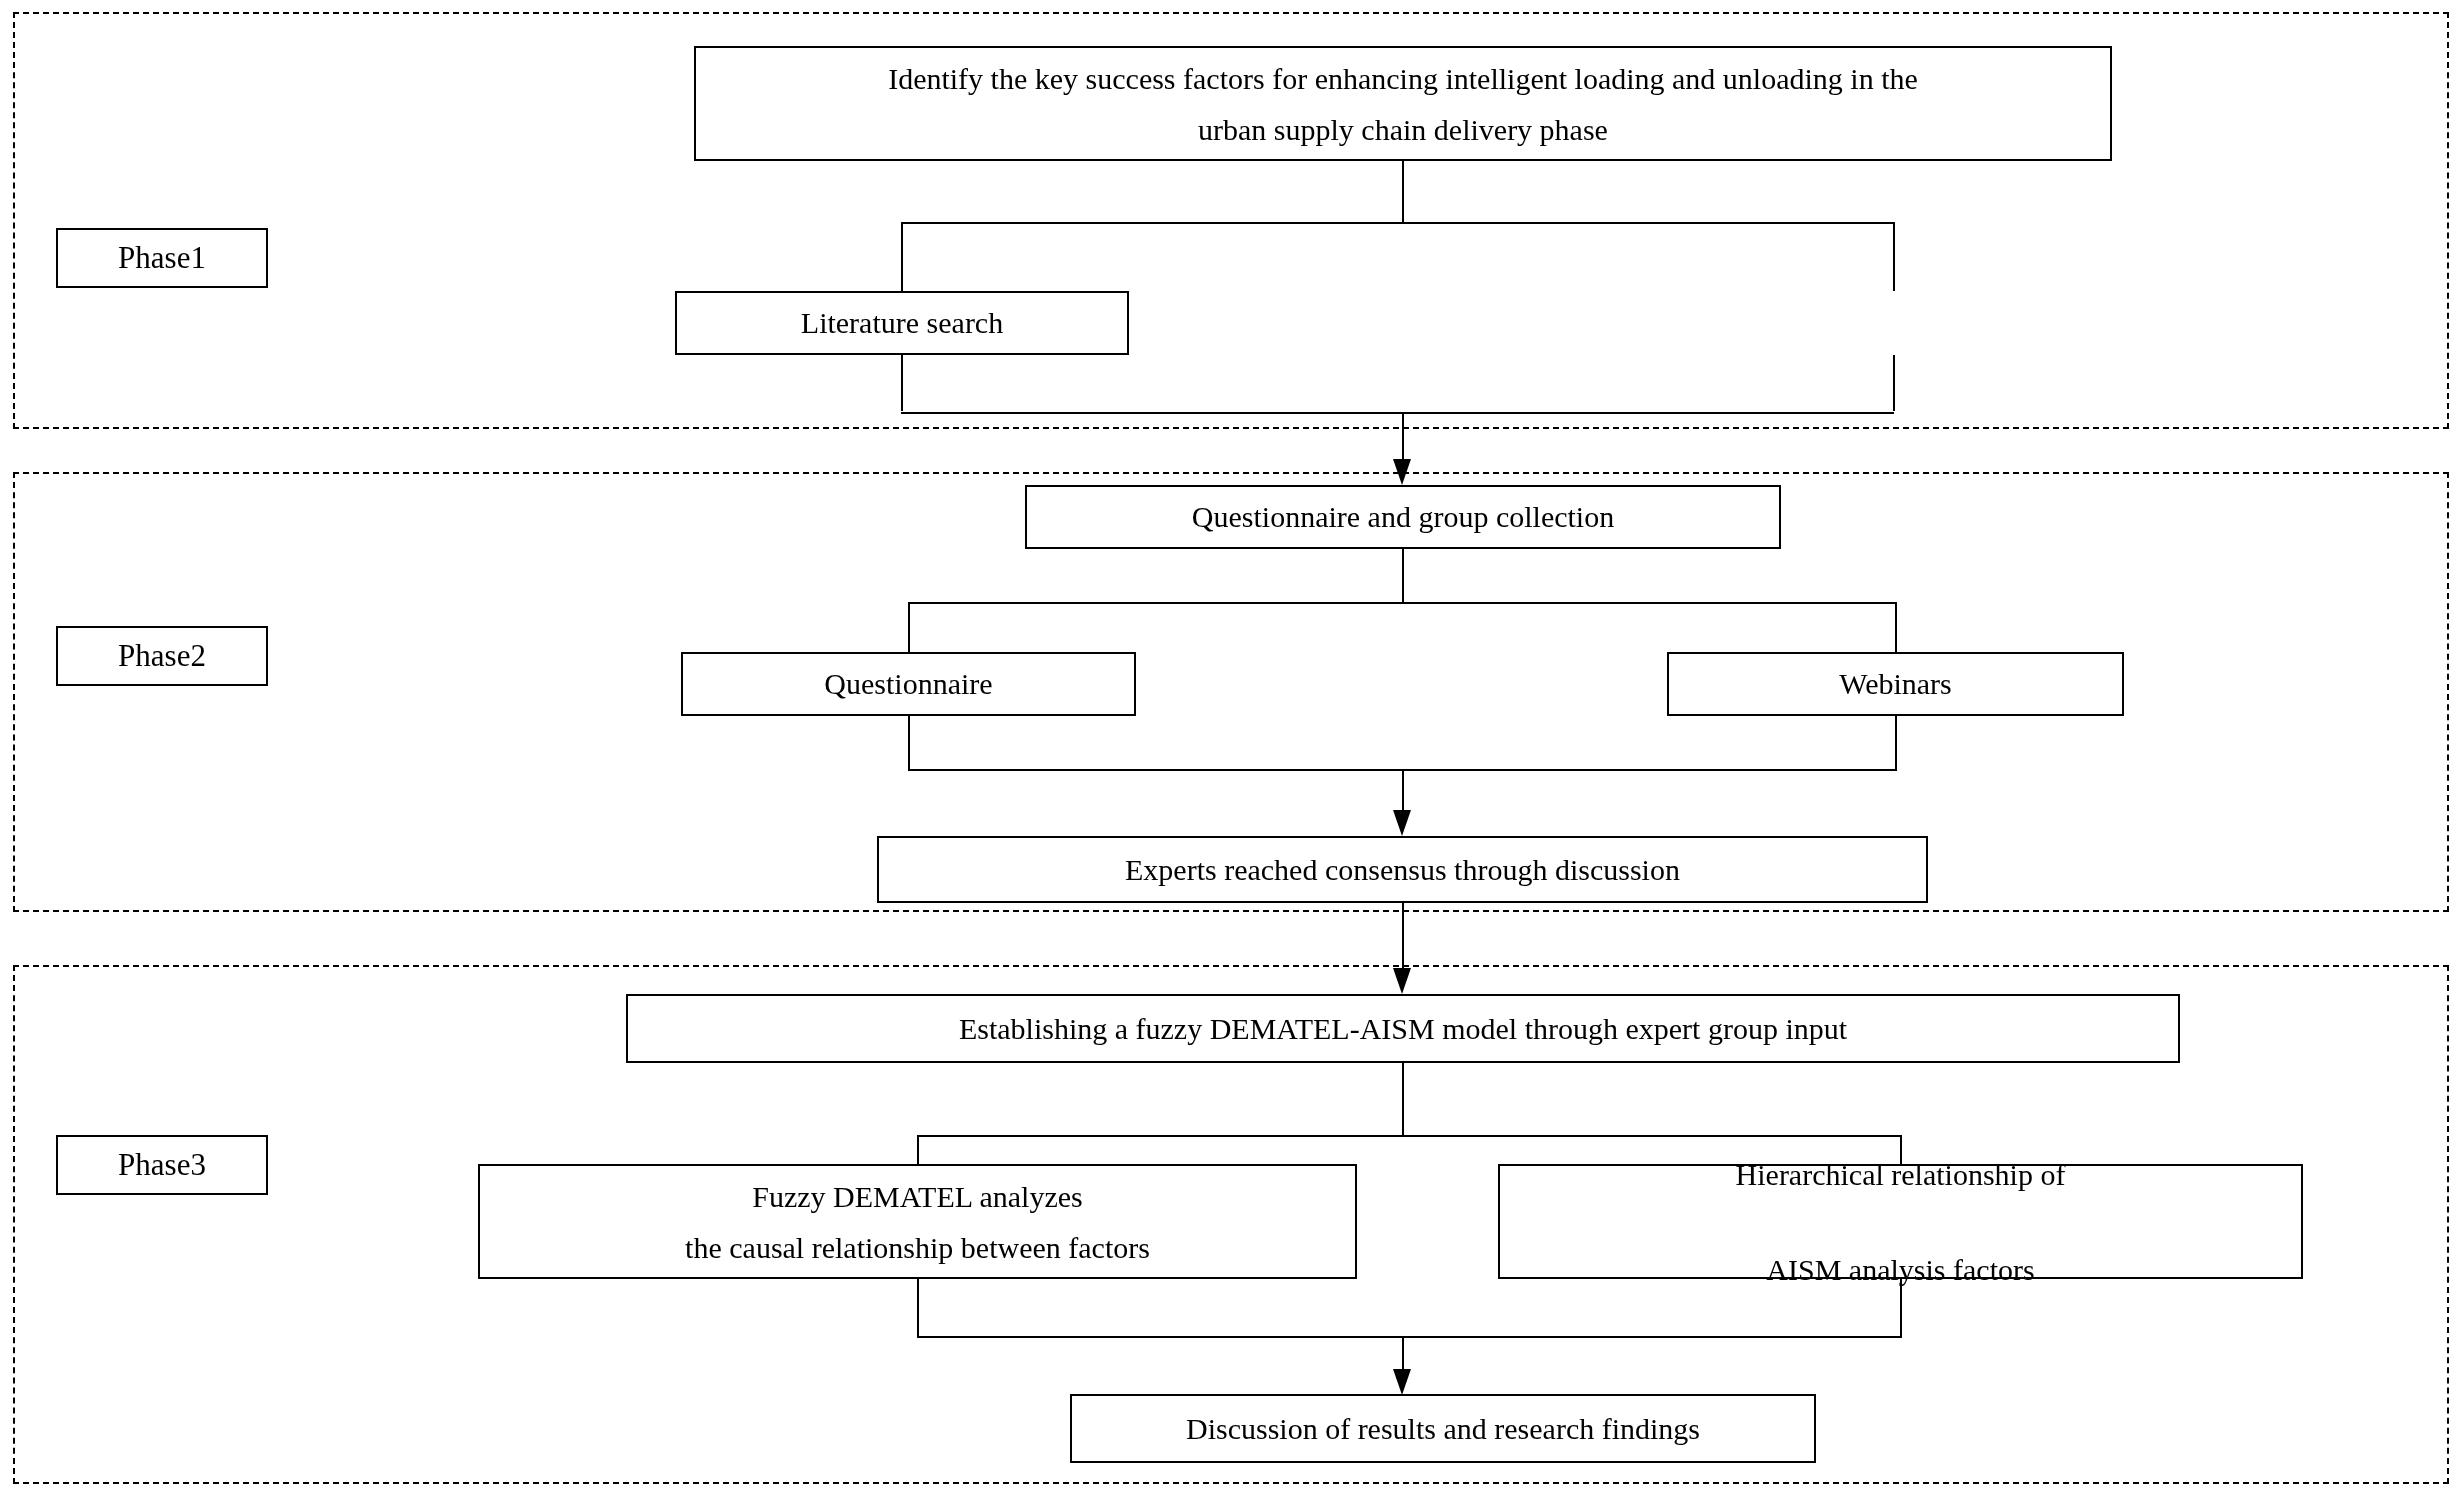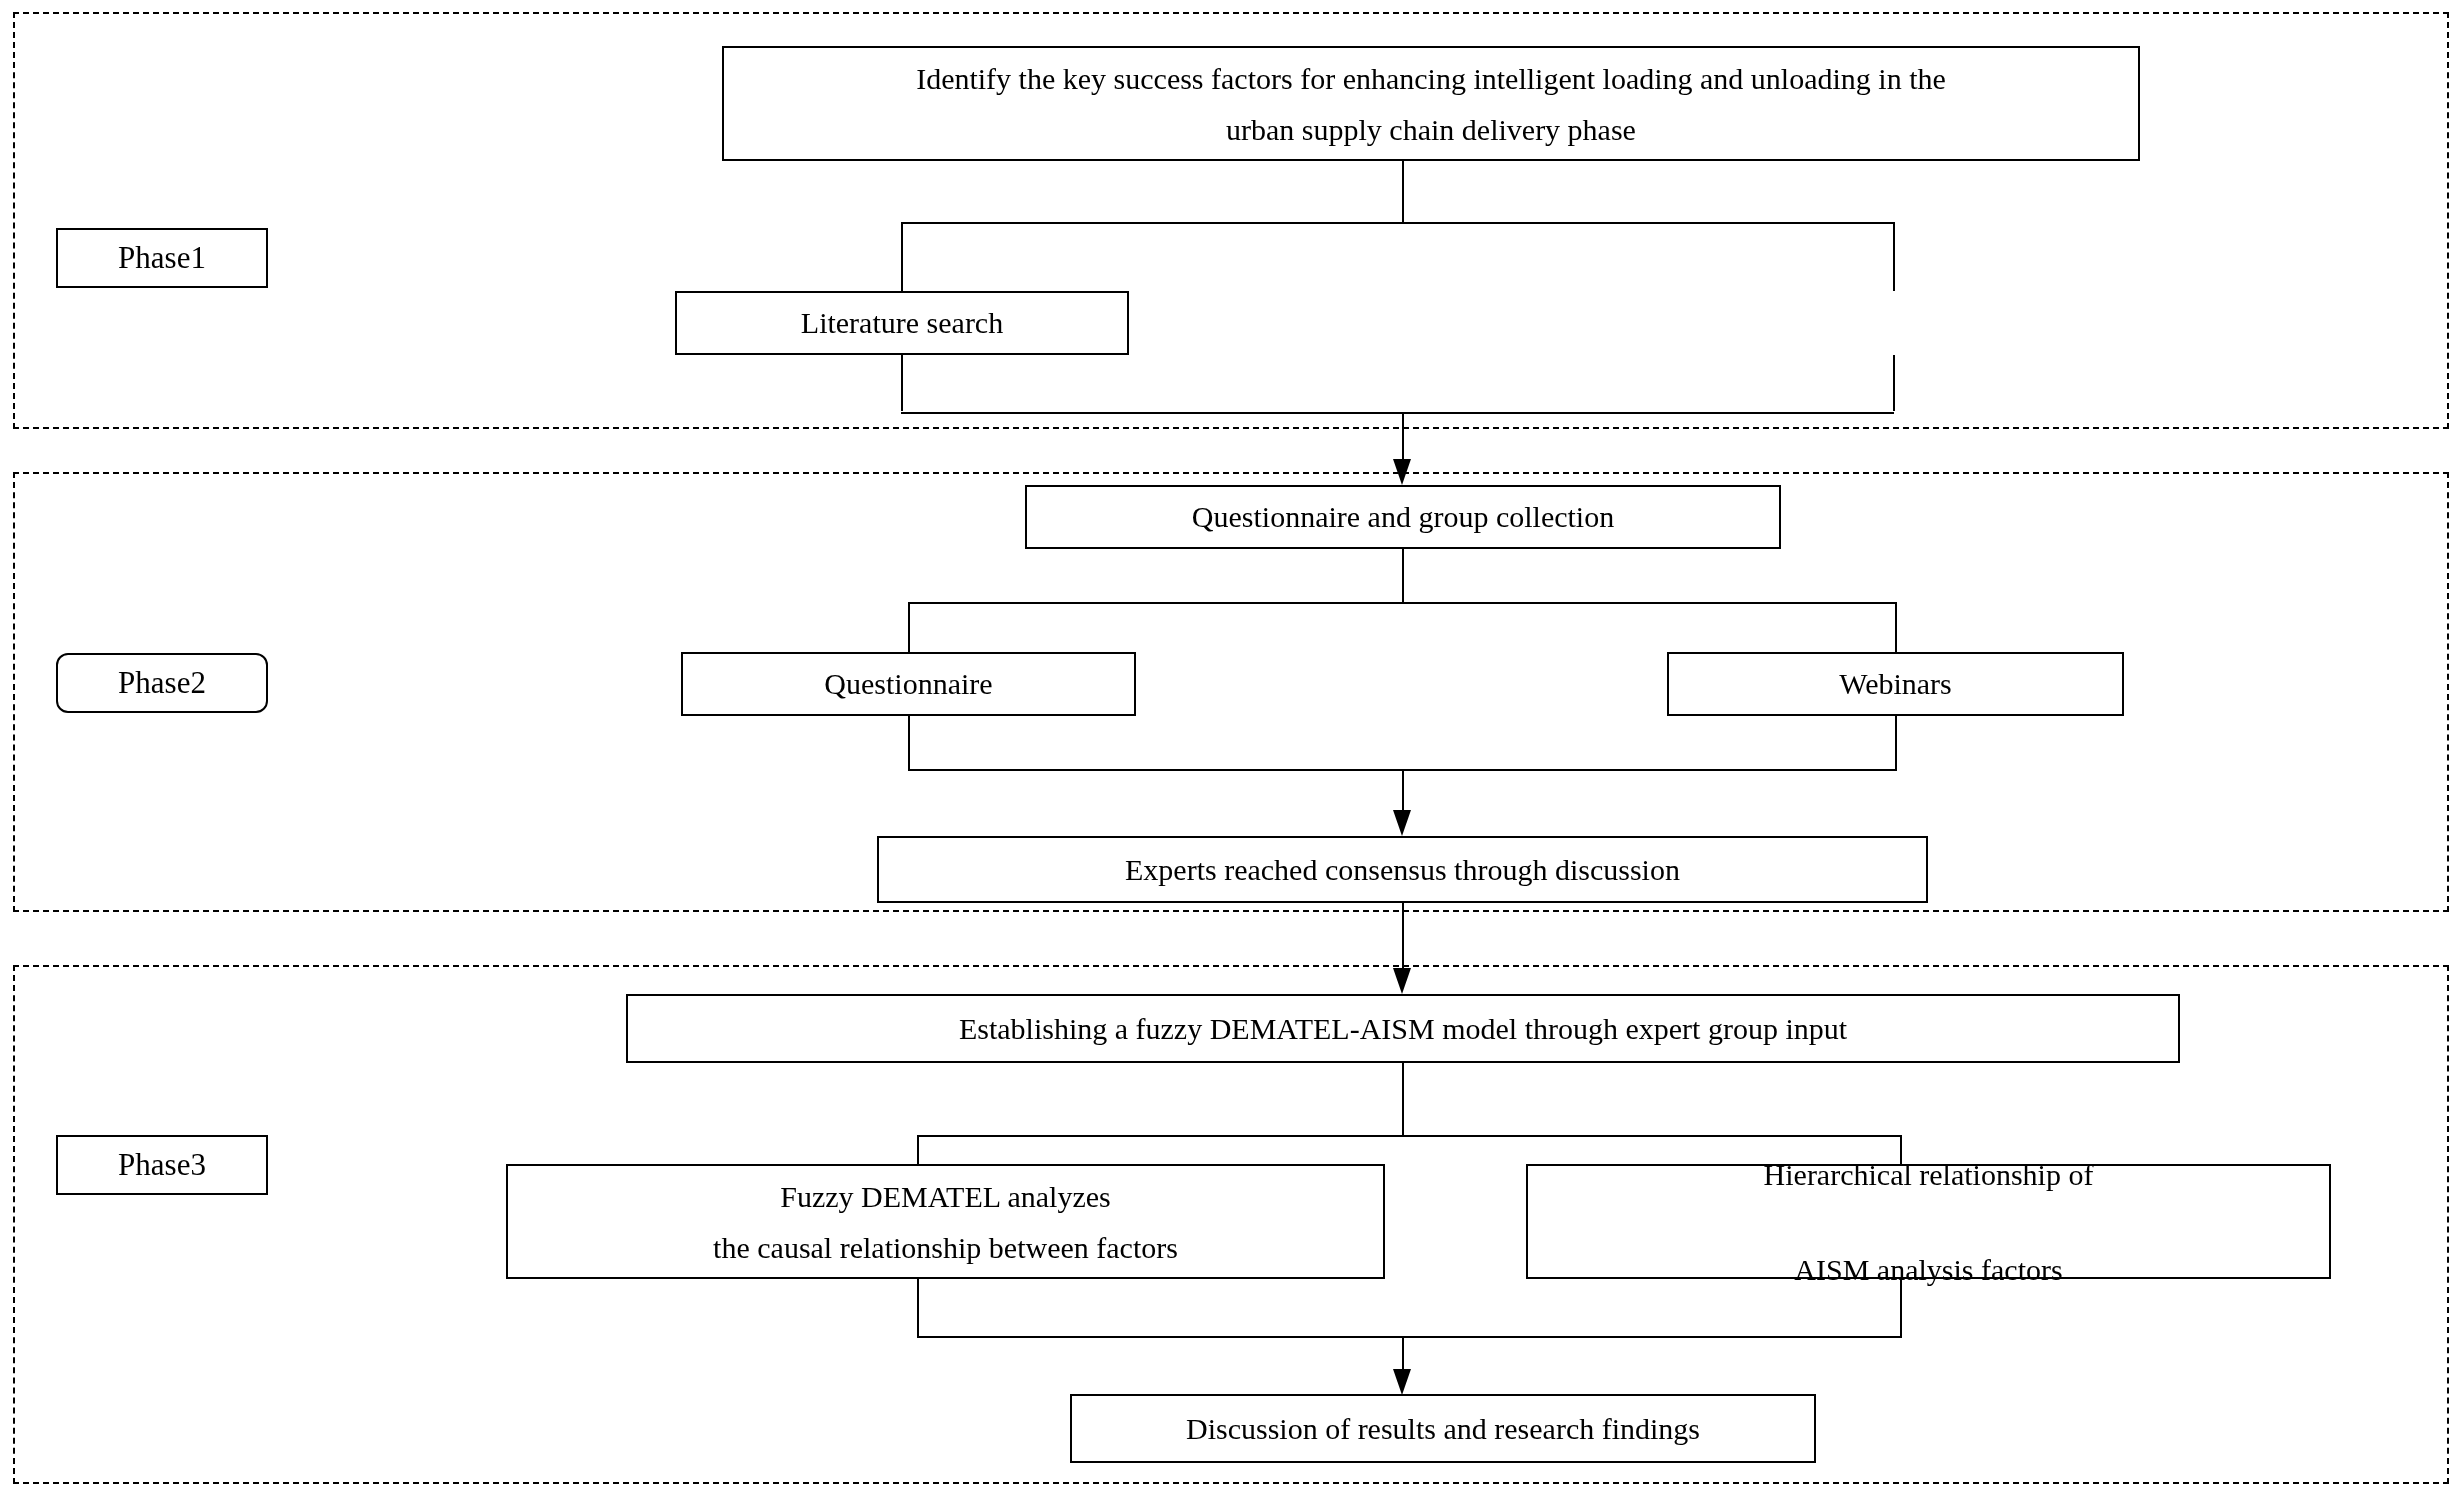--- a/index.html
+++ b/index.html
@@ -38,21 +38,21 @@
     box-sizing: border-box;
     background: #ffffff;
     display: flex;
     flex-direction: column;
     align-items: center;
     justify-content: center;
     text-align: center;
     font-size: 30px;
     line-height: 1.25;
   }
-  .node.twoline { line-height: 51px; margin-left: 28px; }
+  .node.twoline { line-height: 51px; }
   .node span { display: block; white-space: nowrap; }
   .vline {
     position: absolute;
     width: 1.7px;
     background: #000000;
   }
   .hline {
     position: absolute;
     height: 1.7px;
     background: #000000;
@@ -71,21 +71,21 @@
 
 <div id="canvas">
 
   <div class="phase-region" style="left:13.4px; top:12.3px; width:2436px; height:417px;"></div>
   <div class="phase-region" style="left:13.4px; top:472px; width:2436px; height:440px;"></div>
   <div class="phase-region" style="left:13.4px; top:965px; width:2436px; height:519px;"></div>
 
   <div class="phase-label" style="left:56px; top:228px; width:212px; height:60px;">
     <span>Phase1</span>
   </div>
-  <div class="phase-label" style="left:56px; top:653px; width:212px; height:60px;border-radius:12px;">
+  <div class="phase-label" style="left:56px; top:626px; width:212px; height:60px;">
     <span>Phase2</span>
   </div>
   <div class="phase-label" style="left:56px; top:1135px; width:212px; height:60px;">
     <span>Phase3</span>
   </div>
 
   <div class="node twoline" style="left:694px; top:46px; width:1418px; height:115px;">
     <span>Identify the key success factors for enhancing intelligent loading and unloading in the</span>
     <span>urban supply chain delivery phase</span>
   </div>

